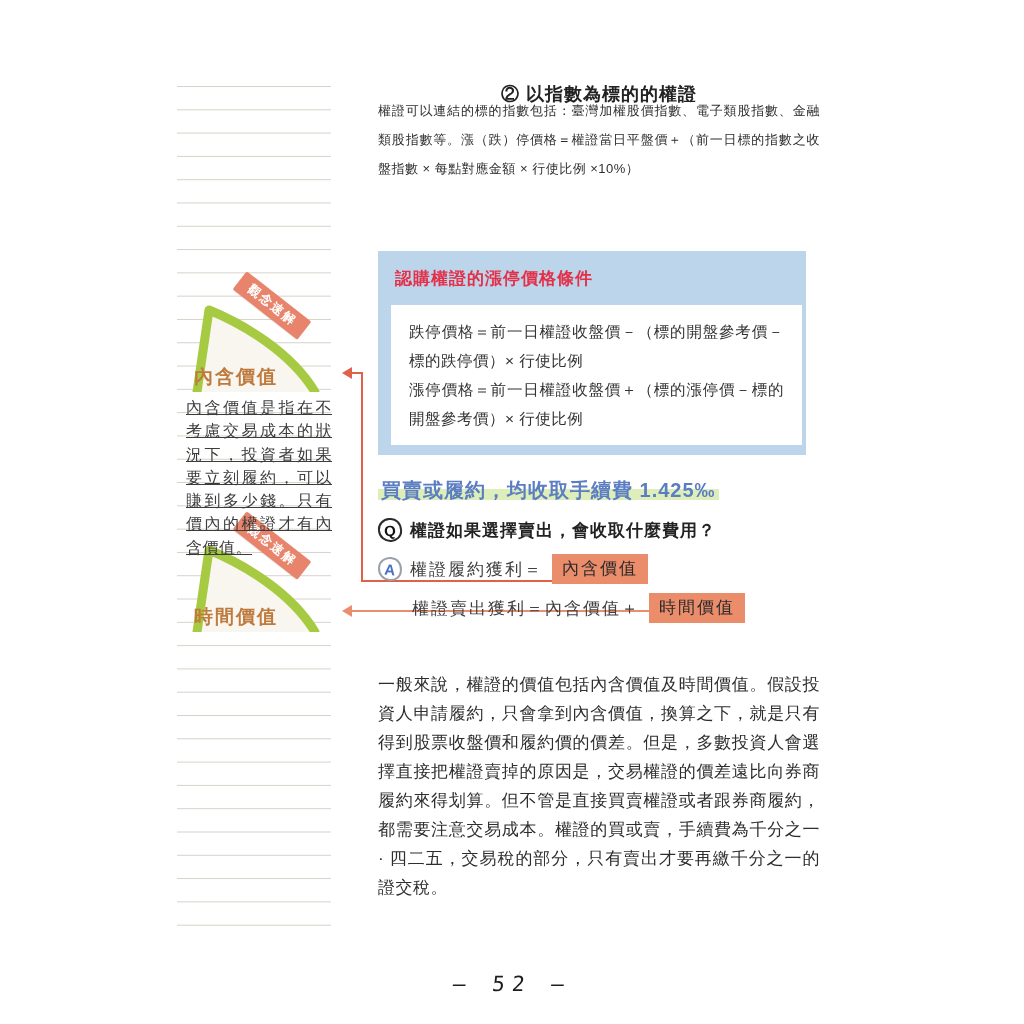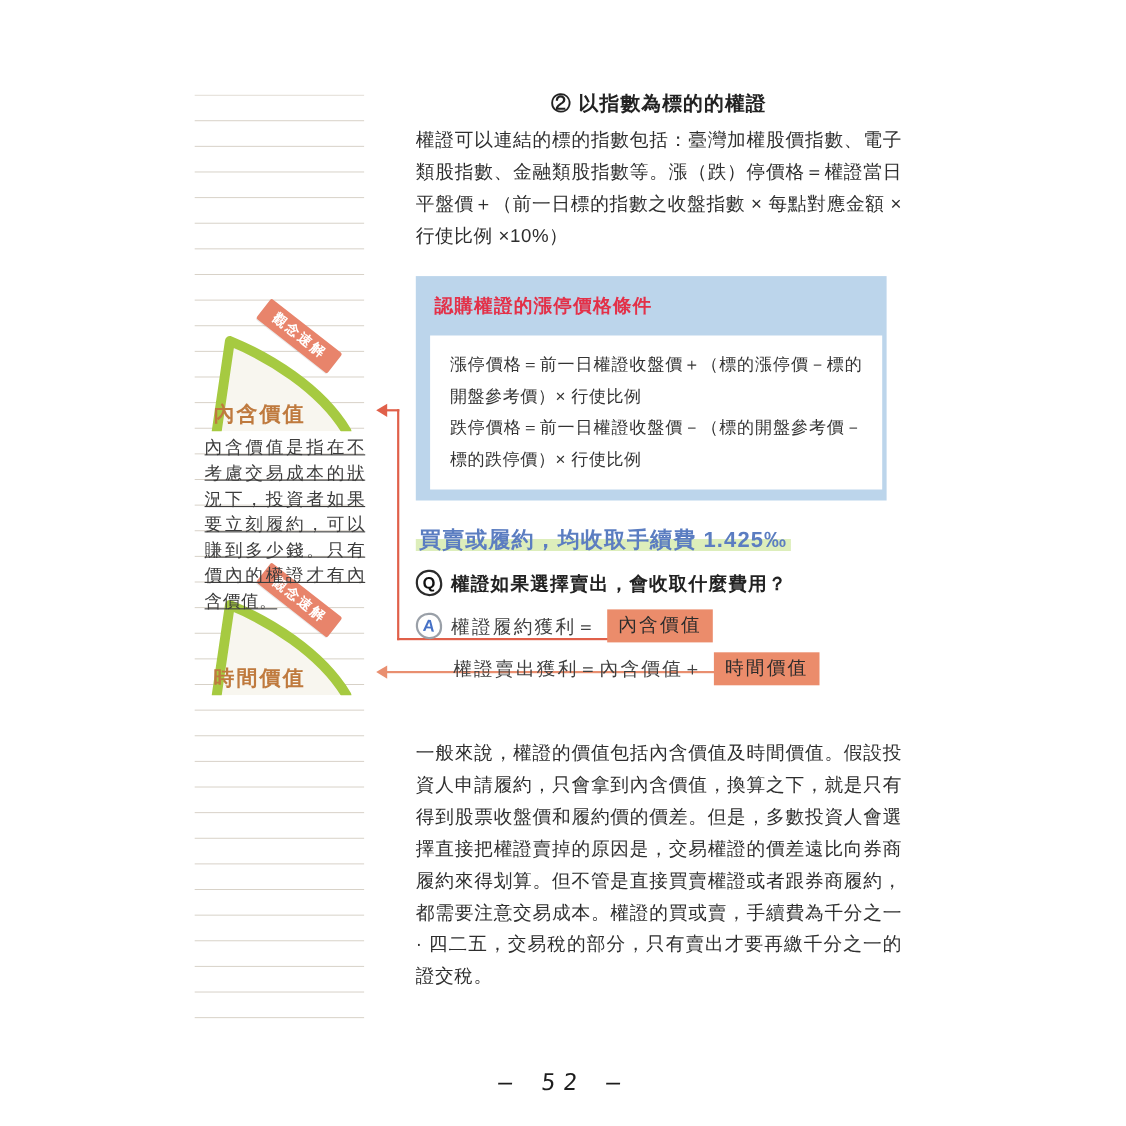--- a/index.html
+++ b/index.html
@@ -47,22 +47,22 @@
   .arrowhead { width: 0; height: 0; background: transparent !important; }
   .ah1 { border: 6px solid transparent; border-right: 10px solid #e0604a; }
   .ah2 { border: 6px solid transparent; border-right: 10px solid #e98f70; }
 
   
   .section-heading {
     position: absolute; left: 378px; top: 82px; width: 442px;
     font-size: 18px; font-weight: bold; color: #222; letter-spacing: 1px; text-align: center;
   }
   .intro {
-    position: absolute; left: 378px; top: 113px; width: 442px;
-    font-size: 17px; line-height: 29px; text-align: justify; letter-spacing: 0.5px;
+    position: absolute; left: 378px; top: 96px; width: 442px;
+    font-size: 13px; line-height: 29px; text-align: justify; letter-spacing: 0.5px;
   }
   .info-box {
     position: absolute; left: 378px; top: 251px; width: 428px; height: 204px;
     background: #bcd5eb; padding: 16px 4px 12px 13px;
   }
   .info-title { color: #e33048; font-weight: bold; font-size: 17px; letter-spacing: 1px; padding-left: 4px; }
   .info-inner {
     margin-top: 15px; background: #ffffff; height: 140px;
     padding: 12px 18px 0 18px;
   }
@@ -129,22 +129,22 @@
   <div class="conn arrowhead ah2" style="left:336px; top:605px;"></div>
   <div class="conn c2" style="left:346px; top:610px; width:336px; height:2px;"></div>
 
   <h2 class="section-heading">② 以指數為標的的權證</h2>
 
   <p class="intro">權證可以連結的標的指數包括：臺灣加權股價指數、電子類股指數、金融類股指數等。漲（跌）停價格＝權證當日平盤價＋（前一日標的指數之收盤指數 × 每點對應金額 × 行使比例 ×10%）</p>
 
   <div class="info-box">
     <div class="info-title">認購權證的漲停價格條件</div>
     <div class="info-inner">
+      <p>跌停價格＝前一日權證收盤價－（標的開盤參考價－標的跌停價）× 行使比例</p>
       <p>漲停價格＝前一日權證收盤價＋（標的漲停價－標的開盤參考價）× 行使比例</p>
-      <p>跌停價格＝前一日權證收盤價－（標的開盤參考價－標的跌停價）× 行使比例</p>
     </div>
   </div>
 
   <h3 class="fee-heading"><span class="hl">買賣或履約，均收取手續費 1.425‰</span></h3>
 
   <div class="q-row">
     <span class="qa-icon q-icon">Q</span>
     <span class="q-text">權證如果選擇賣出，會收取什麼費用？</span>
   </div>
 

